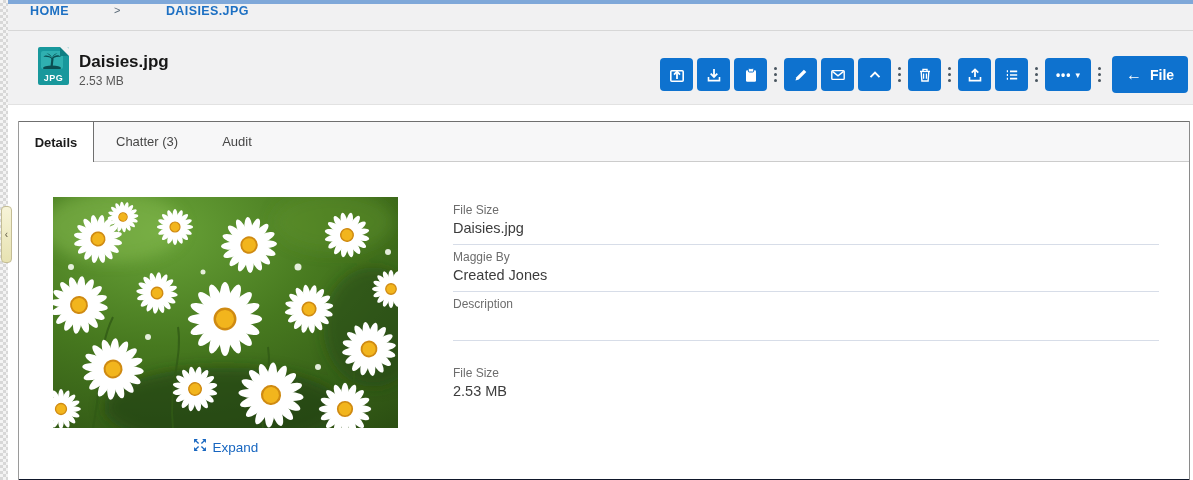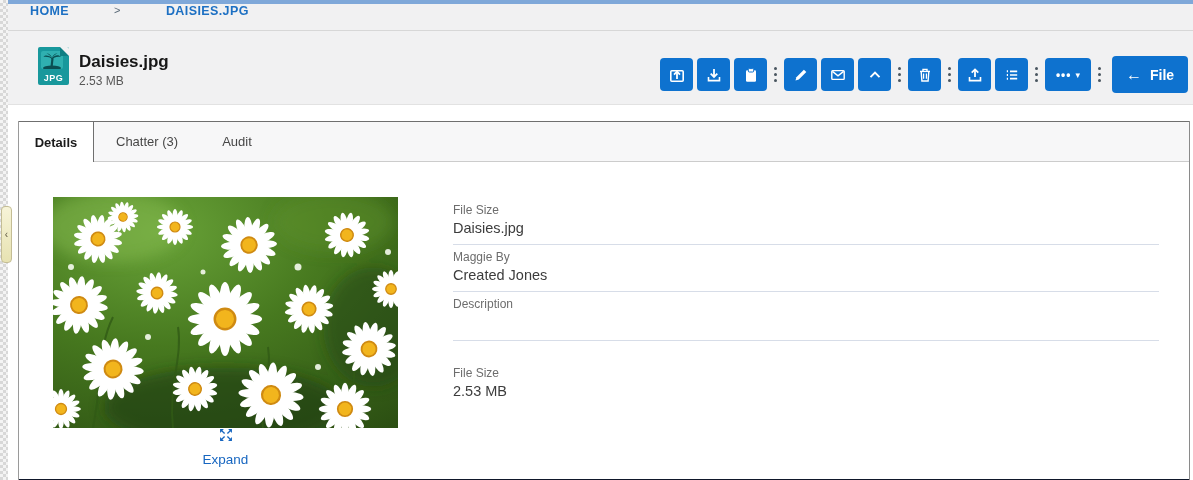--- a/index.html
+++ b/index.html
@@ -64,21 +64,21 @@
     color:#1b1b1b; border-right:1px solid #6f6f6f; }
   .tab-rest { flex:1; background:#f7f7f8; border-bottom:1px solid #cccccc; display:flex; }
   .tab.inactive { color:#474747; padding:0 22px; }
 
   .tab-content { position:relative; height:317px; background:#fff; }
 
   .photo-wrap { position:absolute; left:34px; top:35px; width:345px; height:231px; }
   .photo-wrap svg { display:block; }
 
   .expand-row { position:absolute; left:34px; top:276px; width:345px; height:18px;
-    display:flex; align-items:center; justify-content:center; gap:6px; cursor:pointer;flex-direction:column; }
+    display:flex; align-items:center; justify-content:center; gap:6px; cursor:pointer; }
   .expand-label { color:#1766c0; font-size:13.5px; }
 
   .fields { position:absolute; left:434px; top:36px; width:706px; }
   .field { border-bottom:1px solid #d7dde8; padding:4px 0 6px; }
   .field:last-child { border-bottom:none;margin-top:20px; }
   .field .flabel { font-size:12px; color:#6d6d6d; line-height:16px; }
   .field .fvalue { font-size:14.5px; color:#3c3c3c; line-height:20px; min-height:20px; }
   .field.desc .fvalue { min-height:22px; }
 
   

